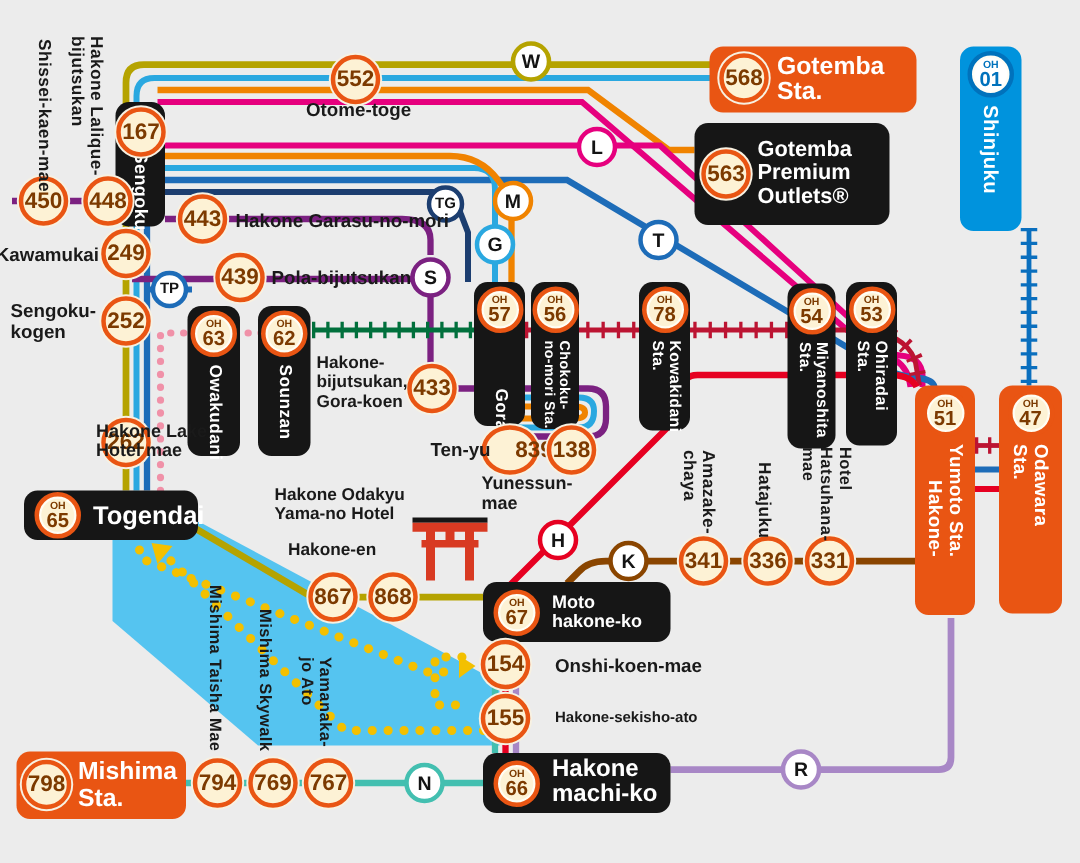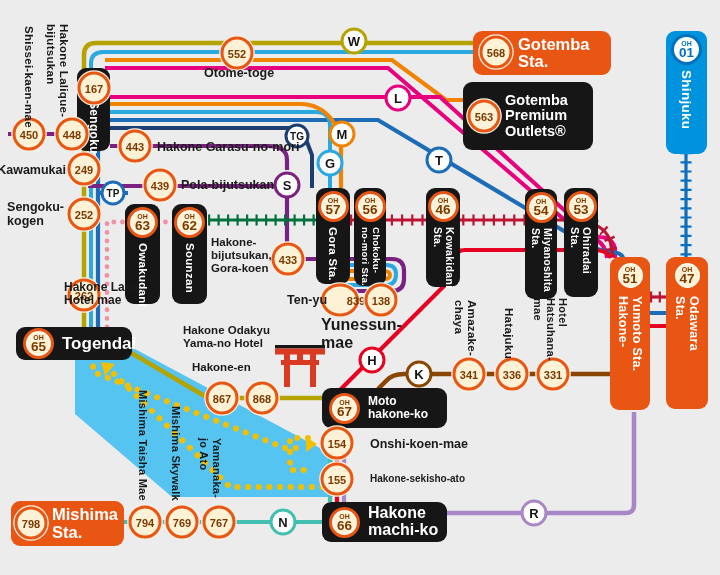--- a/index.html
+++ b/index.html
@@ -14,21 +14,21 @@
   .box.h{flex-direction:row;align-items:center;padding-left:7px;}
   .box .lbl{white-space:pre;line-height:1.05;font-weight:bold;}
   .box.v .lbl{writing-mode:vertical-rl;letter-spacing:.3px;margin-top:5px;line-height:1.12;}
   .box.v.vlr .lbl{writing-mode:vertical-lr;}
   .ohb{background:#fdf2d5;border:3px solid #e95513;border-radius:50%;width:31px;height:31px;box-sizing:border-box;display:flex;flex-direction:column;align-items:center;justify-content:center;flex:none;color:#7c3a00;box-shadow:inset 0 0 0 1.5px #fffdf4;}
   .box.v .ohb{margin-top:3px;}
   .box.h .ohb{margin-right:8px;}
   .ohb .ohp{font-size:7px;font-weight:bold;line-height:7px;}
   .ohb .ohn{font-size:13.5px;font-weight:bold;line-height:12px;}
   .ohb.bl{border-color:#0072bc;color:#0072bc;background:#fff;}
-  .stop{position:absolute;width:33px;height:33px;border-radius:50%;background:#fdf2d5;border:3.5px solid #e95513;box-sizing:border-box;color:#7c3a00;font-size:11px;font-weight:bold;display:flex;align-items:center;justify-content:center;transform:translate(-50%,-50%);box-shadow:0 0 0 1.3px #f7f1e2;}
+  .stop{position:absolute;width:33px;height:33px;border-radius:50%;background:#fdf2d5;border:3.5px solid #e95513;box-sizing:border-box;color:#7c3a00;font-size:15px;font-weight:bold;display:flex;align-items:center;justify-content:center;transform:translate(-50%,-50%);box-shadow:0 0 0 1.3px #f7f1e2;}
   .rb{position:absolute;border-radius:50%;background:#fff;box-sizing:border-box;color:#141414;font-weight:bold;display:flex;align-items:center;justify-content:center;transform:translate(-50%,-50%);}
   .lab{position:absolute;color:#1a1a1a;font-weight:bold;white-space:pre;line-height:1.12;}
   .lab.v{writing-mode:vertical-rl;letter-spacing:.3px;}
   .lab.r{transform:translateX(-100%);}
 </style>
 </head>
 <body>
 
 <div id="map">
   <svg id="routes-svg" width="720" height="575" viewBox="0 0 720 575">
@@ -102,39 +102,39 @@
         </div>
         <div class="lbl" style="font-size: 11.5px;">Owakudani</div>
       </div>
       <div class="box black v" style="left: 172px; top: 204px; width: 35px; height: 100px;">
         <div class="ohb">
           <div class="ohp">OH</div>
           <div class="ohn">62</div>
         </div>
         <div class="lbl" style="font-size: 11.5px;">Sounzan</div>
       </div>
-      <div class="box black v" style="left: 316px; top: 188px; width: 34px; height: 96px;">
+      <div class="box black v" style="left: 316px; top: 188px; width: 34px; height: 96px; gap: 32px;">
         <div class="ohb">
           <div class="ohp">OH</div>
           <div class="ohn">57</div>
         </div>
         <div class="lbl" style="font-size: 11.5px;">Gora Sta.</div>
       </div>
       <div class="box black v" style="left: 354px; top: 188px; width: 32px; height: 98px;">
         <div class="ohb">
           <div class="ohp">OH</div>
           <div class="ohn">56</div>
         </div>
         <div class="lbl" style="font-size: 9.5px;">Chokoku-
 no-mori Sta.</div>
       </div>
       <div class="box black v" style="left: 426px; top: 188px; width: 34px; height: 99px;">
         <div class="ohb">
           <div class="ohp">OH</div>
-          <div class="ohn">46</div>
+          <div class="ohn">78</div>
         </div>
         <div class="lbl" style="font-size: 10.5px;">Kowakidani
 Sta.</div>
       </div>
       <div class="box black v" style="left: 525px; top: 189px; width: 32px; height: 110px;">
         <div class="ohb">
           <div class="ohp">OH</div>
           <div class="ohn">54</div>
         </div>
         <div class="lbl" style="font-size: 10.5px;">Miyanoshita
@@ -177,37 +177,37 @@
 Outlets®</div>
       </div>
       <div class="box orange h" style="left: 473px; top: 31px; width: 138px; height: 44px; padding-left: 45px;">
         <div class="lbl" style="font-size: 16.5px;">Gotemba
 Sta.</div>
       </div>
       <div class="box orange h" style="left: 11px; top: 501px; width: 113px; height: 45px; padding-left: 41px;">
         <div class="lbl" style="font-size: 16.5px;">Mishima
 Sta.</div>
       </div>
-      <div class="box orange v vlr" style="left: 610px; top: 257px; width: 40px; height: 153px;">
+      <div class="box orange v vlr" style="left: 610px; top: 257px; width: 40px; height: 153px; text-align: right;">
         <div class="ohb">
           <div class="ohp">OH</div>
           <div class="ohn">51</div>
         </div>
         <div class="lbl" style="font-size: 12.5px;">Hakone-
 Yumoto Sta.</div>
       </div>
       <div class="box orange v" style="left: 666px; top: 257px; width: 42px; height: 152px;">
         <div class="ohb">
           <div class="ohp">OH</div>
           <div class="ohn">47</div>
         </div>
         <div class="lbl" style="font-size: 12.5px;">Odawara
 Sta.</div>
       </div>
-      <div class="box blue v" style="left: 666px; top: 31px; width: 41px; height: 123px;">
+      <div class="box blue v" style="left: 640px; top: 31px; width: 41px; height: 123px;">
         <div class="ohb bl">
           <div class="ohp">OH</div>
           <div class="ohn">01</div>
         </div>
         <div class="lbl" style="font-size: 13.5px;">Shinjuku</div>
       </div>
     </div>
   <div id="badges-layer" class="layer">
       <div class="stop" style="left: 29px; top: 134px;">450</div>
       <div class="stop" style="left: 72px; top: 134px;">448</div>
@@ -253,21 +253,21 @@
       <div class="lab r" style="left: 66px; top: 163px; font-size: 12.5px;">Kawamukai</div>
       <div class="lab" style="left: 181px; top: 178px; font-size: 12.5px;">Pola-bijutsukan</div>
       <div class="lab r" style="left: 64px; top: 200px; font-size: 12.5px;">Sengoku-
 kogen</div>
       <div class="lab" style="left: 211px; top: 236px; font-size: 11.5px;">Hakone-
 bijutsukan,
 Gora-koen</div>
       <div class="lab" style="left: 64px; top: 281px; font-size: 12px;">Hakone Lake
 Hotel mae</div>
       <div class="lab" style="left: 287px; top: 293px; font-size: 12.5px;">Ten-yu</div>
-      <div class="lab" style="left: 321px; top: 316px; font-size: 16px;">Yunessun-
+      <div class="lab" style="left: 321px; top: 316px; font-size: 12px;">Yunessun-
 mae</div>
       <div class="lab" style="left: 183px; top: 324px; font-size: 11.5px;">Hakone Odakyu
 Yama-no Hotel</div>
       <div class="lab" style="left: 192px; top: 361px; font-size: 11.5px;">Hakone-en</div>
       <div class="lab" style="left: 370px; top: 437px; font-size: 12.5px;">Onshi-koen-mae</div>
       <div class="lab" style="left: 370px; top: 473px; font-size: 10px;">Hakone-sekisho-ato</div>
       <div class="lab v" style="left: 22px; top: 26px; font-size: 11.5px;">Shissei-kaen-mae</div>
       <div class="lab v" style="left: 44px; top: 24px; font-size: 11.5px;">Hakone Lalique-
 bijutsukan</div>
       <div class="lab v" style="left: 452px; top: 300px; font-size: 11.5px;">Amazake-

